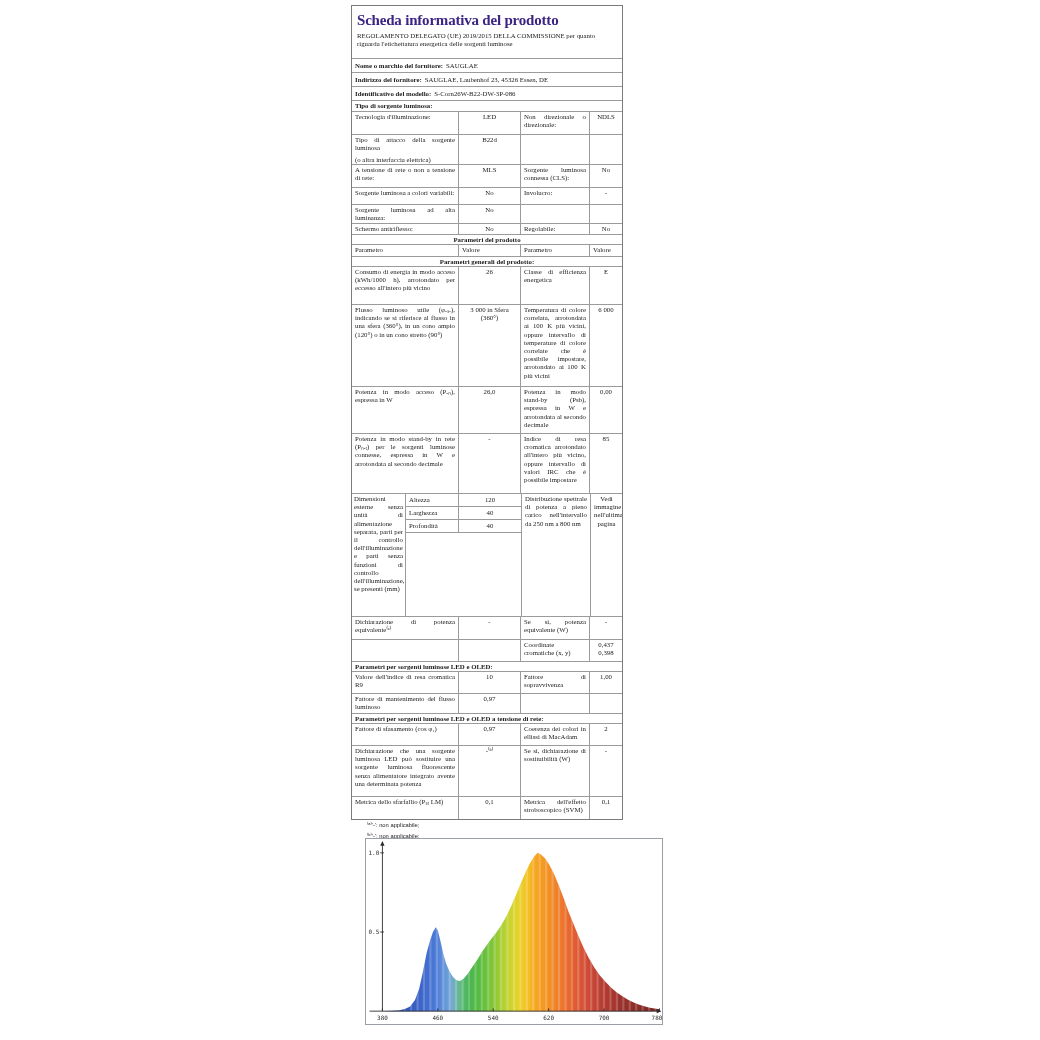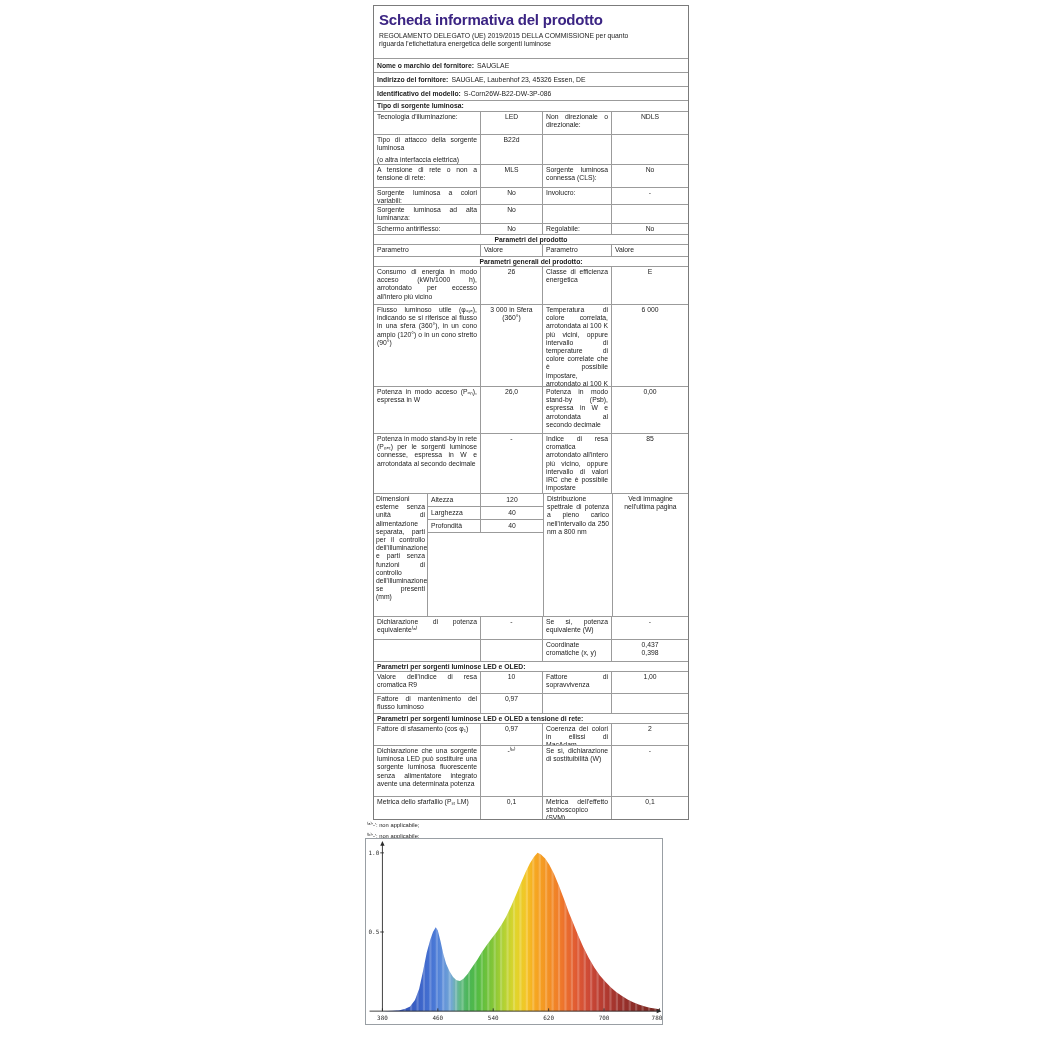--- a/index.html
+++ b/index.html
@@ -1,21 +1,21 @@
 <!DOCTYPE html>
 <html lang="it"><head>
 <meta charset="utf-8">
 <style>
   :root{ --bl:#9b9b9b; --blD:#7b7b7b; --txt:#1b1b1b; }
   *{box-sizing:border-box;margin:0;padding:0;}
   body{background:#ffffff;}
   .page{position:relative;width:1040px;height:1040px;background:#ffffff;overflow:hidden;
         font-family:"Liberation Sans",sans-serif;color:var(--txt);}
-  .doc{position:absolute;left:373px;top:5px;width:316px;background:#fff;
-       border:1px solid var(--blD);font-size:6.8px;line-height:8.2px;}
+  .doc{position:absolute;left:351px;top:5px;width:272px;background:#fff;
+       border:1px solid var(--blD);font-size:6.8px;line-height:8.2px;font-family:Liberation Serif, serif;}
   .titleblock{height:52px;padding:6px 5px 0 5px;overflow:hidden;}
   .title{font-size:15px;line-height:16px;font-weight:bold;color:#3b2483;letter-spacing:-0.2px;}
   .reg{margin-top:4px;width:250px;font-size:6.8px;color:#222;}
   .inforow{height:14px;border-top:1px solid var(--bl);padding:2.5px 3px 0 3px;overflow:hidden;white-space:nowrap;}
   .b{font-weight:bold;margin-right:3px;}
   .shead{border-top:1px solid var(--bl);font-weight:bold;padding:1px 3px 0 3px;overflow:hidden;}
   .center{text-align:center;}
   .r4{display:flex;border-top:1px solid var(--bl);overflow:hidden;align-items:stretch;}
   .cell{padding:1px 3px;overflow:hidden;}
   .c1{width:106px;text-align:justify;}

